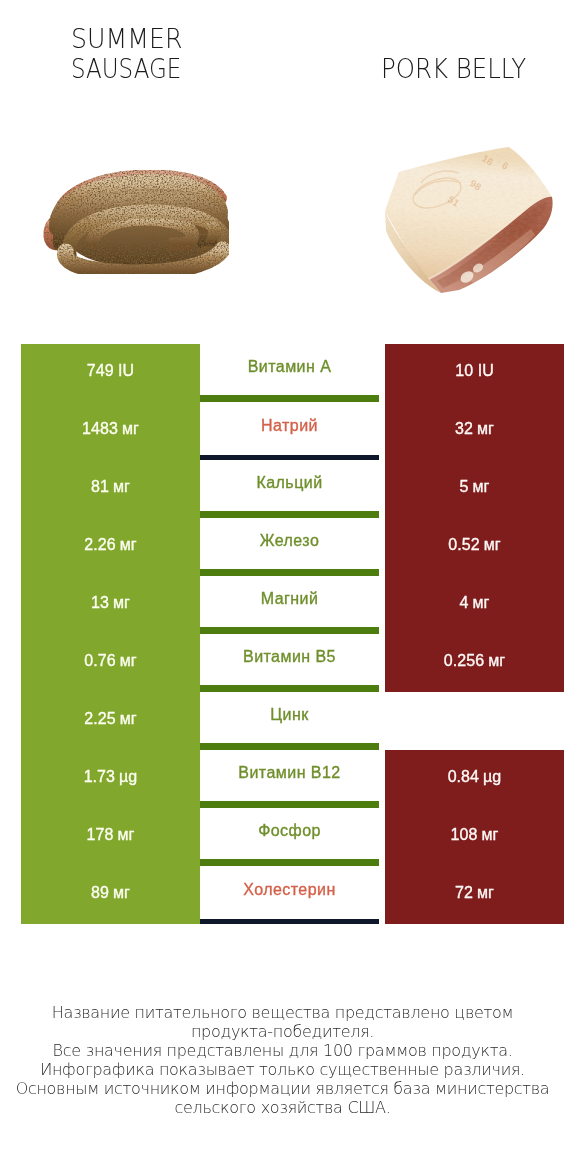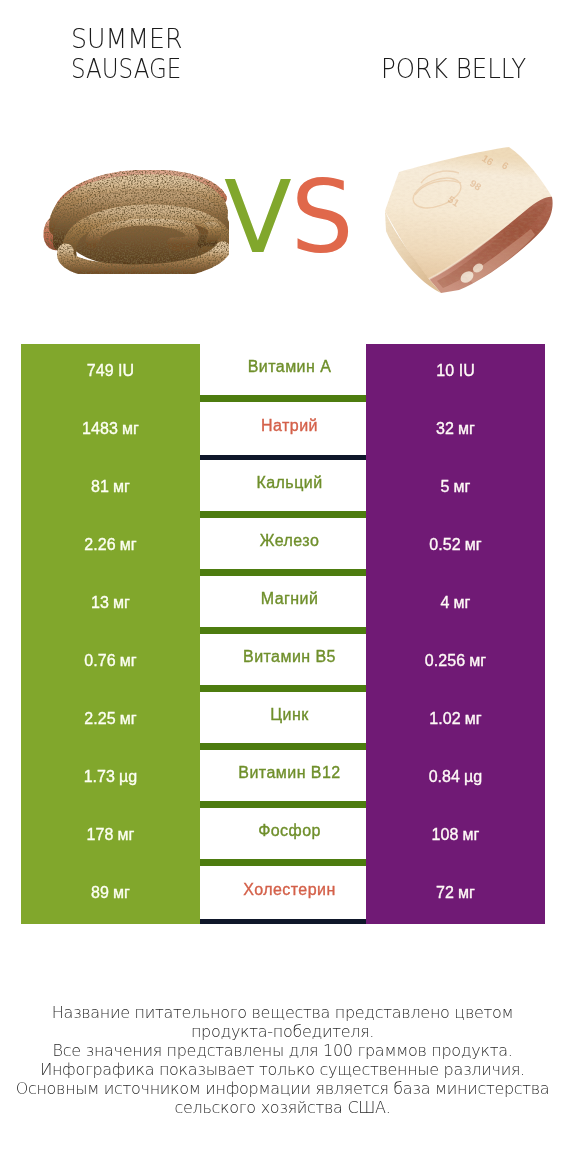--- a/index.html
+++ b/index.html
@@ -30,21 +30,21 @@
 
   
   .tbl{position:absolute;left:21px;top:344px;width:537px;}
   .row{position:relative;height:58px;margin-bottom:0;}
   .c{position:absolute;top:0;height:58px;width:179px;
      display:flex;align-items:center;justify-content:center;
      font-size:16px;font-weight:400;letter-spacing:0.05px;
      padding-bottom:5px;box-sizing:border-box;}
   .cl{left:0;background:#81a72c;color:#fdfff3;-webkit-text-stroke:0.35px #fdfff3;}
   .cm{left:179px;background:#fff;}
-  .cr{left:345px;background:#701a75;color:#fffaf7;-webkit-text-stroke:0.35px #fffaf7;}
+  .cr{left:364px;background:#7f1d1d;color:#fffaf7;-webkit-text-stroke:0.35px #fffaf7;}
   .cm.wl{border-bottom:7px solid #4d7c0f;}
   .cm.wr{border-bottom:5px solid #0f172a;}
   .cm .nm{letter-spacing:0.45px;}
   .cm.wl .nm{color:#6f8f2b;-webkit-text-stroke:0.35px #6f8f2b;}
   .cm.wr .nm{color:#d4614a;-webkit-text-stroke:0.35px #d4614a;}
   .u{font-size:16px;margin-left:4px;letter-spacing:0.1px;}
 
   
   .ftr{position:absolute;left:0;top:1003px;width:565px;text-align:center;
        font-family:"DejaVu Sans",sans-serif;
@@ -170,21 +170,20 @@
      <path d="M152 90 C138 106 112 126 90 138 L82 131 C104 119 130 98 148 84Z" fill="#ecc6b0" opacity="0.30"></path>
      <ellipse cx="84" cy="132" rx="7" ry="5" fill="#f3e7d7" opacity="0.9" transform="rotate(-34 84 132)"></ellipse>
      <ellipse cx="95" cy="123" rx="5.5" ry="4" fill="#f0e2d0" opacity="0.85" transform="rotate(-34 95 123)"></ellipse>
 
      <path d="M2 66 C10 86 28 110 46 134 L58 148 C36 138 12 108 3 86Z" fill="url(#pside)"></path>
      <path d="M46 134 C70 122 108 94 140 66" fill="none" stroke="#f7ebd8" stroke-width="2.2" opacity="0.55"></path>
    </g>
    </svg>
   </div>
 
-  <div id="vs"><span class="v">V</span><span class="s">S</span></div>
 
   <div class="tbl" id="tbl">
       <div class="row">
         <div class="c cl">
           <span>749 IU</span>
         </div>
         <div class="c cm wl">
           <span class="nm">Витамин А</span>
         </div>
         <div class="c cr">
@@ -245,23 +244,20 @@
         <div class="c cr">
           <span>0.256<span class="u">мг</span></span>
         </div>
       </div>
       <div class="row">
         <div class="c cl">
           <span>2.25<span class="u">мг</span></span>
         </div>
         <div class="c cm wl">
           <span class="nm">Цинк</span>
-        </div>
-        <div class="c cr">
-          <span>1.02<span class="u">мг</span></span>
         </div>
       </div>
       <div class="row">
         <div class="c cl">
           <span>1.73<span class="u">µg</span></span>
         </div>
         <div class="c cm wl">
           <span class="nm">Витамин B12</span>
         </div>
         <div class="c cr">

